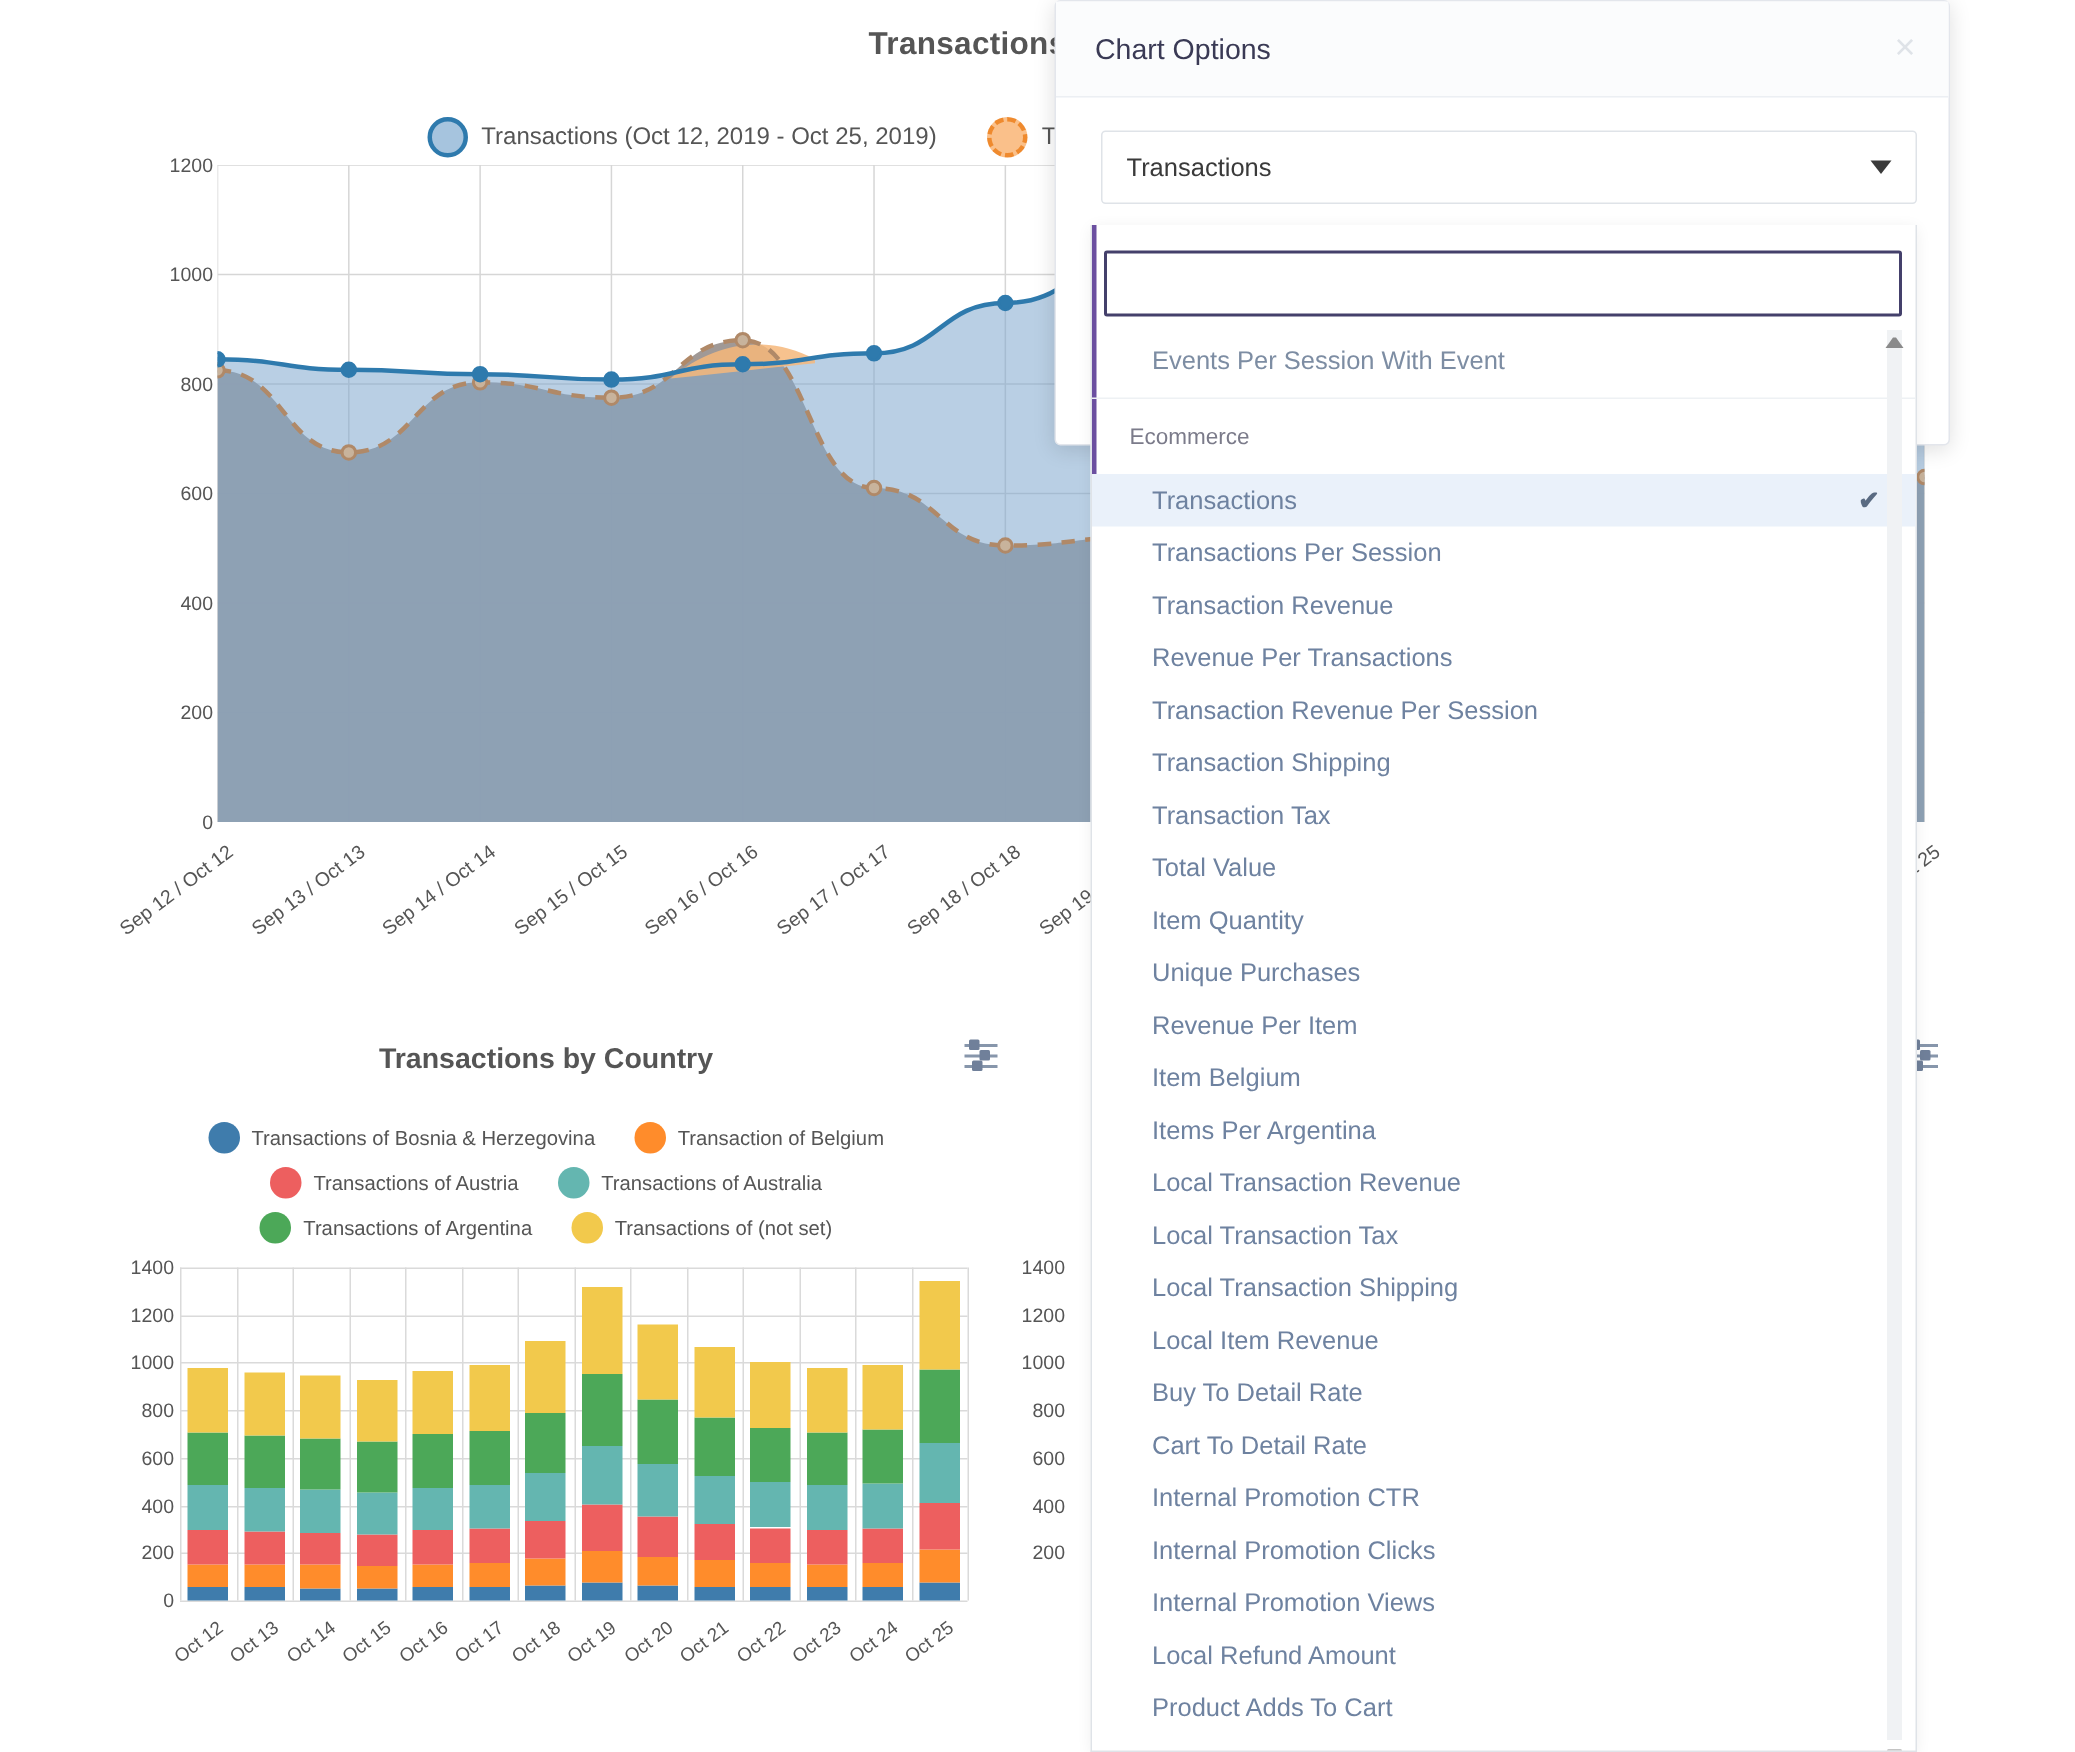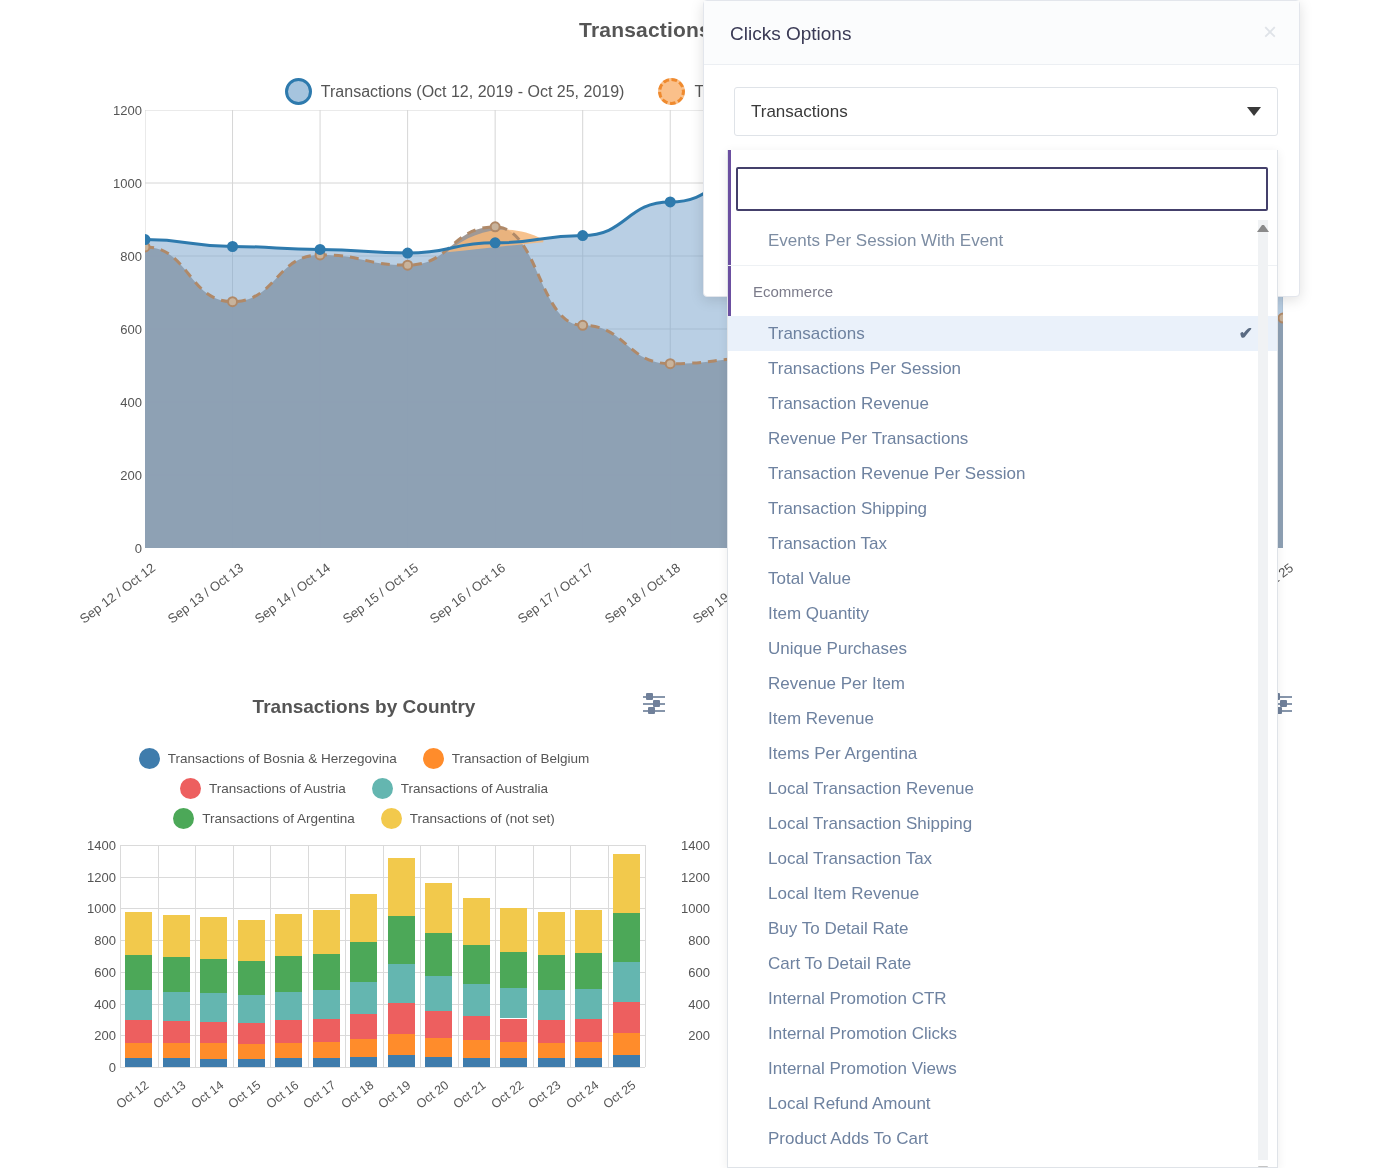--- a/index.html
+++ b/index.html
@@ -441,21 +441,21 @@
   <div class="sl-row" style="top:4px"></div>
     <div class="sl-knob" style="left:3px;top:1px"></div>
   <div class="sl-row" style="top:11px"></div>
     <div class="sl-knob" style="left:10px;top:8px"></div>
   <div class="sl-row" style="top:18px"></div>
     <div class="sl-knob" style="left:5px;top:15px"></div>
 </div>
 
 <div id="modal">
   <div id="modal-head">
-    <div id="modal-title">Clicks Options</div>
+    <div id="modal-title">Chart Options</div>
     <div id="modal-close">×</div>
   </div>
   <div id="metric-select">
     <span id="metric-select-label">Transactions</span>
     <span id="caret"></span>
   </div>
 </div>
 
 <div id="dropdown">
   <div id="dd-accent"></div>
@@ -491,33 +491,33 @@
       <div class="dd-opt">
         <span>Item Quantity</span>
       </div>
       <div class="dd-opt">
         <span>Unique Purchases</span>
       </div>
       <div class="dd-opt">
         <span>Revenue Per Item</span>
       </div>
       <div class="dd-opt">
-        <span>Item Revenue</span>
+        <span>Item Belgium</span>
       </div>
       <div class="dd-opt">
         <span>Items Per Argentina</span>
       </div>
       <div class="dd-opt">
         <span>Local Transaction Revenue</span>
       </div>
       <div class="dd-opt">
+        <span>Local Transaction Tax</span>
+      </div>
+      <div class="dd-opt">
         <span>Local Transaction Shipping</span>
-      </div>
-      <div class="dd-opt">
-        <span>Local Transaction Tax</span>
       </div>
       <div class="dd-opt">
         <span>Local Item Revenue</span>
       </div>
       <div class="dd-opt">
         <span>Buy To Detail Rate</span>
       </div>
       <div class="dd-opt">
         <span>Cart To Detail Rate</span>
       </div>

